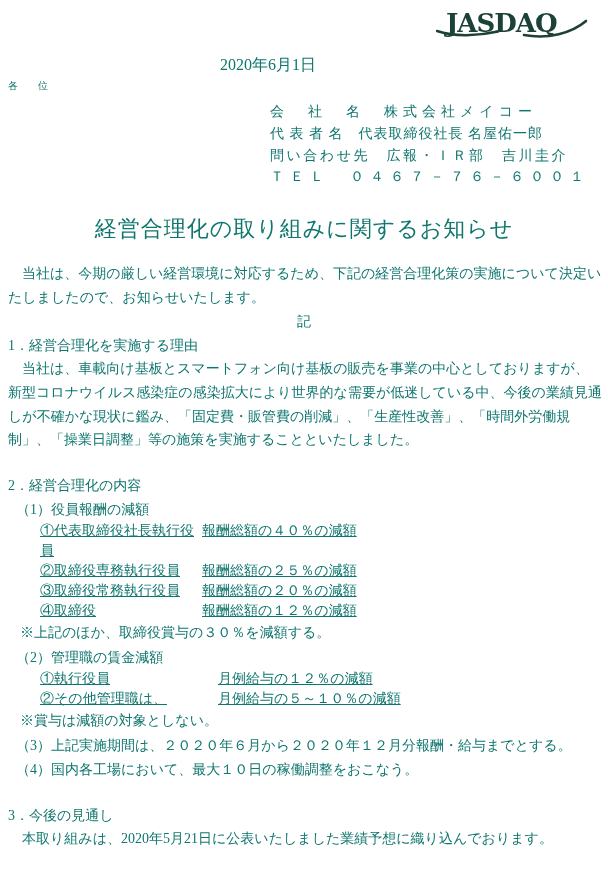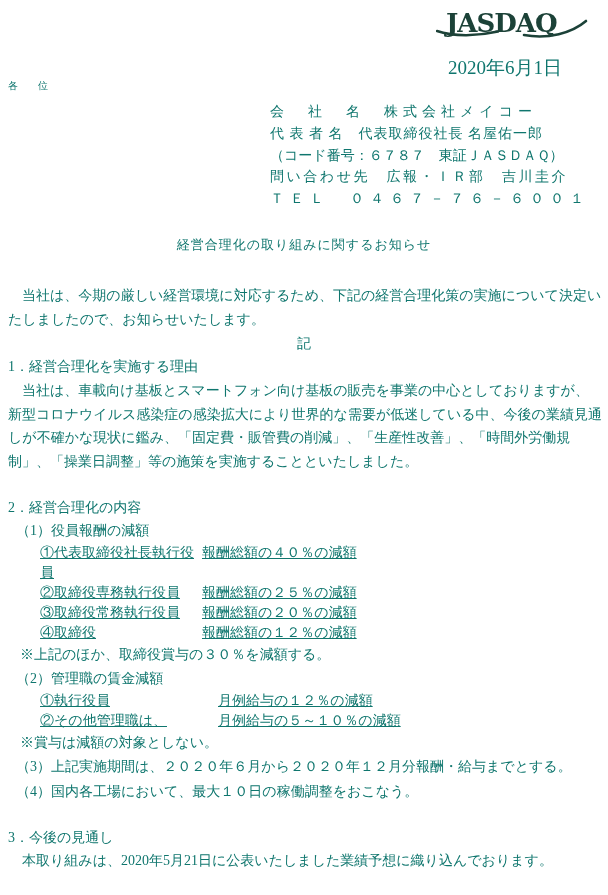--- a/index.html
+++ b/index.html
@@ -9,29 +9,29 @@
     margin:0 auto;
     background:#ffffff;
     color:#0f766e;
     font-family:"Liberation Serif","DejaVu Serif",serif;
     font-size:14px;
     overflow:hidden;
     box-sizing:border-box;
   }
   .logo-row{ text-align:right; padding:4px 20px 0 0; height:38px; }
   .logo-svg{ display:inline-block; }
-  .date-row{ text-align:right; padding-right:46px; margin-top:13px; font-size:19px; height:18px; }
+  .date-row{ text-align:center; padding-right:72px; margin-top:13px; font-size:16px; height:18px; }
   .addressee{ margin:6px 0 0 8px; font-size:10px; height:20px; }
   .company-block{ margin:2px 0 0 270px; line-height:21.8px; }
   .company-block .l-name{ letter-spacing:5px; }
   .company-block .l-rep{ letter-spacing:1px; }
   .company-block .l-code{ letter-spacing:0; }
   .company-block .l-contact{ letter-spacing:2.5px; }
   .company-block .l-tel{ letter-spacing:6px; }
-  .doc-title{ text-align:center; font-size:13px; letter-spacing:1px; margin-top:26px; height:26px; font-weight:normal; }
+  .doc-title{ text-align:center; font-size:22px; letter-spacing:1px; margin-top:26px; height:26px; font-weight:normal; }
   .intro{ margin:22px 6px 0 8px; line-height:24px; }
   .remark{ text-align:center; line-height:23.4px; }
   .sec-heading{ margin-left:8px; line-height:23.4px; }
   .sec-body{ margin:0 6px 0 8px; line-height:23.8px;font-family:Liberation Serif, serif; }
   .gap{ height:22px; }
   .sub-heading{ margin-left:16px; line-height:23.8px; }
   .item-row{ display:flex; margin-left:40px; line-height:20px;text-decoration:underline; }
   .sub1 .item-label{ width:162px; flex:0 0 auto; }
   .sub2 .item-label{ width:178px; flex:0 0 auto; }
   .item-value{ flex:1 1 auto; }
@@ -51,21 +51,20 @@
     </svg>
   </div>
 
   <div class="date-row">2020年6月1日</div>
 
   <div class="addressee">各　　位</div>
 
   <div class="company-block">
     <div class="l-name">会　社　名　株式会社メイコー</div>
     <div class="l-rep">代 表 者 名　代表取締役社長 名屋佑一郎</div>
-    <div class="l-code">（コード番号：６７８７　東証ＪＡＳＤＡＱ）</div>
     <div class="l-contact">問い合わせ先　広報・ＩＲ部　吉川圭介</div>
     <div class="l-tel">ＴＥＬ　０４６７－７６－６００１</div>
   </div>
 
   <div class="doc-title">経営合理化の取り組みに関するお知らせ</div>
 
   <div class="intro">　当社は、今期の厳しい経営環境に対応するため、下記の経営合理化策の実施について決定いたしましたので、お知らせいたします。</div>
 
   <div class="remark">記</div>
 

